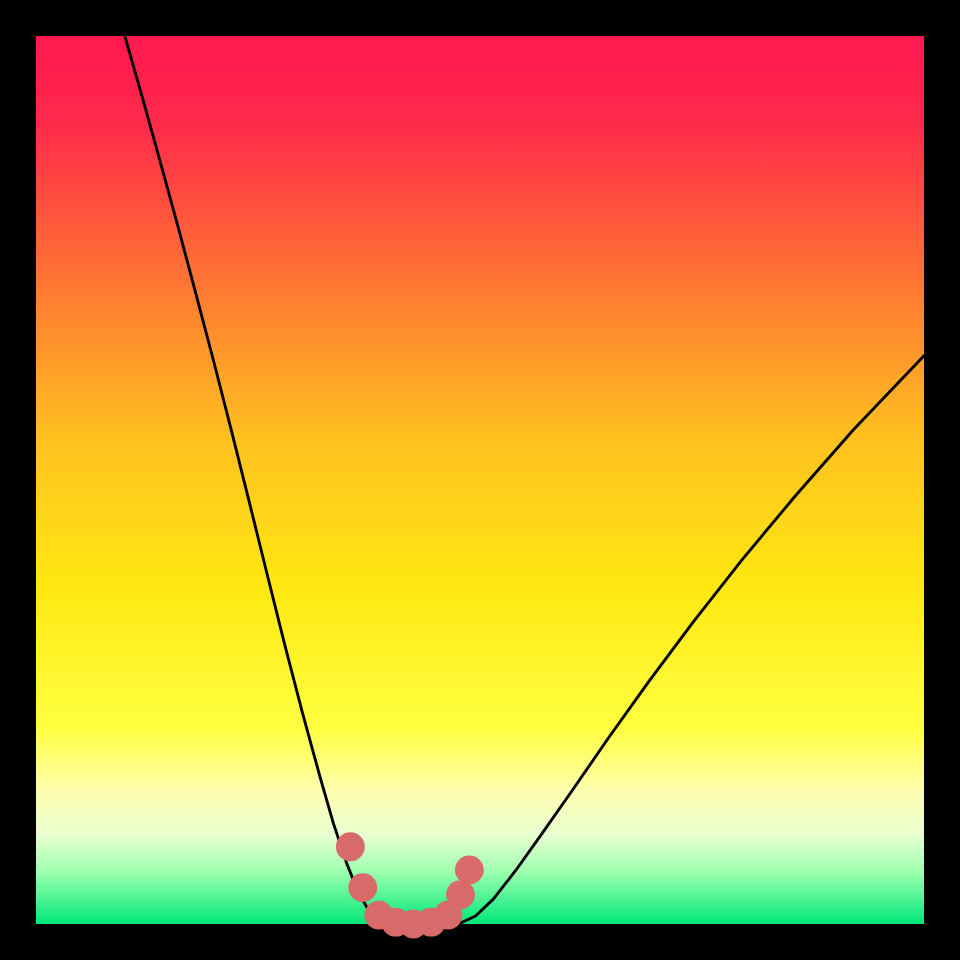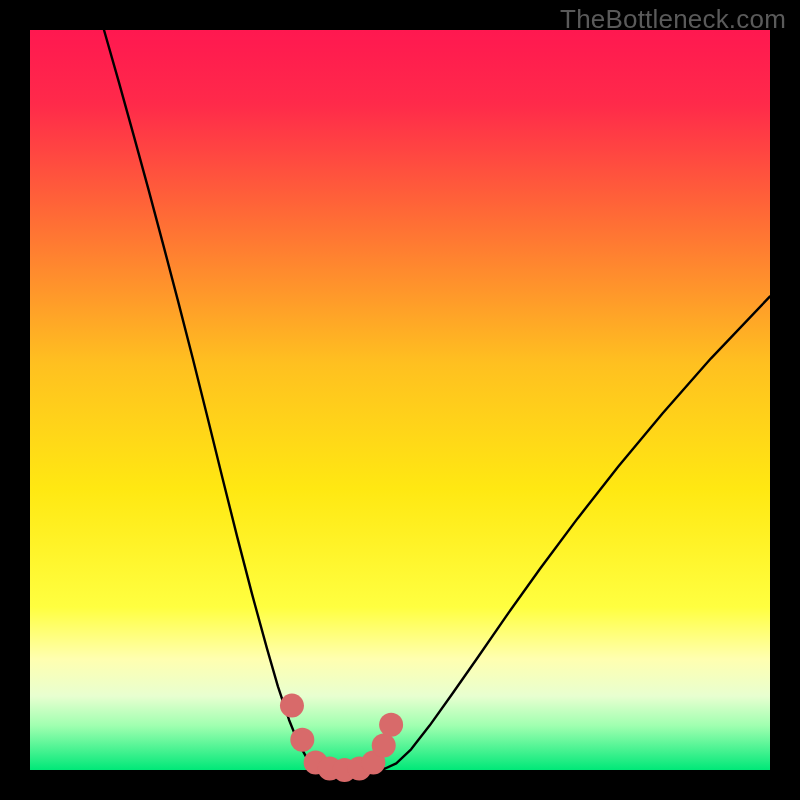--- a/index.html
+++ b/index.html
@@ -55,14 +55,13 @@
       <circle cx="291.96" cy="705.62" r="12" fill="#d86a6a"></circle>
       <circle cx="302.32" cy="739.66" r="12" fill="#d86a6a"></circle>
       <circle cx="315.64" cy="762.6" r="12" fill="#d86a6a"></circle>
       <circle cx="329.70000000000005" cy="768.52" r="12" fill="#d86a6a"></circle>
       <circle cx="344.5" cy="770" r="12" fill="#d86a6a"></circle>
       <circle cx="359.3" cy="768.52" r="12" fill="#d86a6a"></circle>
       <circle cx="373.35999999999996" cy="762.6" r="12" fill="#d86a6a"></circle>
       <circle cx="383.71999999999997" cy="745.58" r="12" fill="#d86a6a"></circle>
       <circle cx="391.12" cy="724.86" r="12" fill="#d86a6a"></circle>
     </svg>
-  <div class="watermark">TheBottleneck.com</div>
 </div>
 
 </body></html>

